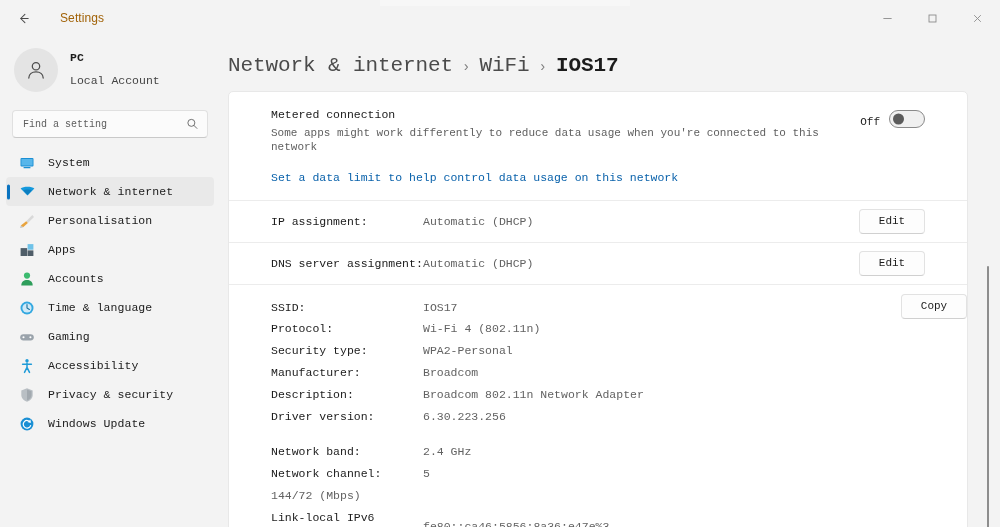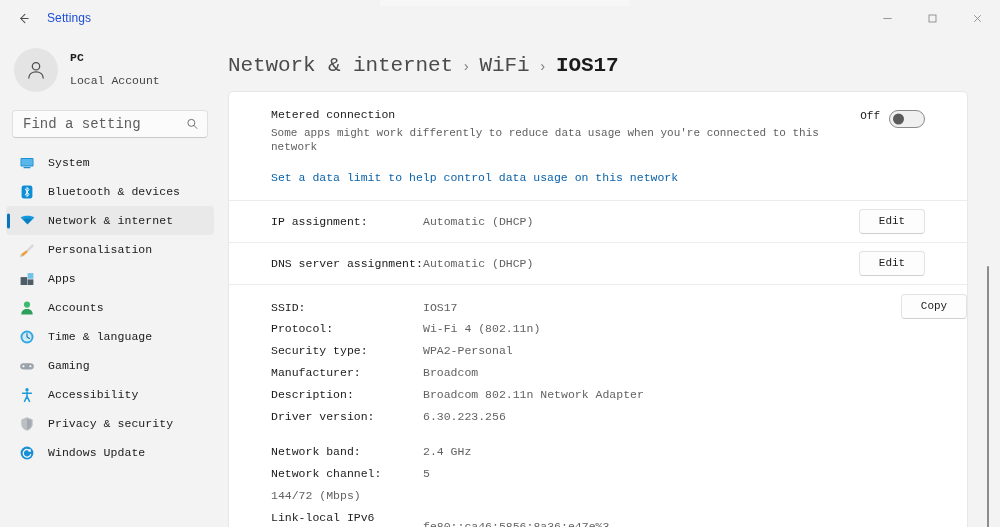--- a/index.html
+++ b/index.html
@@ -36,22 +36,22 @@
   .back-btn {
     width: 34px; height: 28px;
     margin-left: 6px;
     display: flex; align-items: center; justify-content: center;
     border-radius: 4px;
     cursor: pointer;
   }
   .back-arrow { display:block; }
   .tb-title {
     font-size: 12px;
-    color: #1d4ed8;
-    margin-left: 7px;
+    color: #a16207;
+    margin-left: 20px;
     letter-spacing: .1px;
   }
   .win-controls {
     margin-left: auto;
     display: flex;
     height: 36px;
   }
   .win-btn {
     width: 45px; height: 36px;
     display: flex; align-items: center; justify-content: center;
@@ -94,21 +94,21 @@
     border-bottom-color: #c9c9c9;
     border-radius: 4px;
     display: flex;
     align-items: center;
   }
   .searchbox input {
     border: 0; outline: 0; background: transparent;
     width: 100%;
     padding: 0 26px 0 10px;
     font-family: inherit;
-    font-size: 14px;
+    font-size: 10px;
     color: #3a3a3a;
   }
   .searchbox input::placeholder { color: #5d5d5d; }
   .search-ico {
     position: absolute; right: 8px; top: 50%;
     transform: translateY(-50%);
     display: block;
   }
 
   .navlist { padding: 0 6px; }
@@ -193,21 +193,21 @@
   .metered-text { flex: 1 1 auto; }
   .metered-title { font-size: 11.5px; color: #1b1b1b; line-height: 1.3; }
   .metered-desc {
     font-size: 11px;
     color: #5f5f5f;
     margin-top: 3px;
     line-height: 1.3;
   }
   .toggle-group {
     display: flex;
-    align-items: flex-start;
+    align-items: flex-end;
     flex: 0 0 auto;
     margin-top: 2px;
   }
   .toggle-label { font-size: 11px; color: #1b1b1b; margin-right: 9px; }
   .toggle {
     width: 36px; height: 18px;
     border-radius: 9px;
     border: 1px solid #8a8a8a;
     background: #f0f0f0;
     position: relative;
@@ -367,29 +367,20 @@
           <span class="navicon">
             <svg width="16" height="16" viewBox="0 0 16 16">
               <rect x="1.5" y="3" width="13" height="8.4" rx="1" fill="#1a8fd4"></rect>
               <rect x="2.4" y="3.9" width="11.2" height="6.6" rx=".5" fill="#58b6ea"></rect>
               <rect x="4.5" y="12.1" width="7" height="1.1" rx=".5" fill="#1a8fd4"></rect>
             </svg>
           </span>
           <span class="navlabel">System</span>
         </div>
 
-        <div class="navitem">
-          <span class="navicon">
-            <svg width="16" height="16" viewBox="0 0 16 16">
-              <rect x="2.6" y="1.4" width="10.8" height="13.2" rx="2.4" fill="#0e8ed8"></rect>
-              <path d="M6.4 5.1 L9.9 10.6 L8 12.6 V3.4 L9.9 5.4 L6.4 10.9" stroke="#ffffff" stroke-width="1" fill="none" stroke-linejoin="round" stroke-linecap="round"></path>
-            </svg>
-          </span>
-          <span class="navlabel">Bluetooth &amp; devices</span>
-        </div>
 
         <div class="navitem selected">
           <span class="navicon">
             <svg width="17" height="17" viewBox="0 0 17 17">
               <path d="M1.6 5.6 C4.3 3.2 12.7 3.2 15.4 5.6 L8.5 12.6 Z" fill="#1499dd"></path>
               <path d="M4.3 7.6 C6 6.2 11 6.2 12.7 7.6 L8.5 11.9 Z" fill="#0c7ec0"></path>
             </svg>
           </span>
           <span class="navlabel">Network &amp; internet</span>
         </div>

